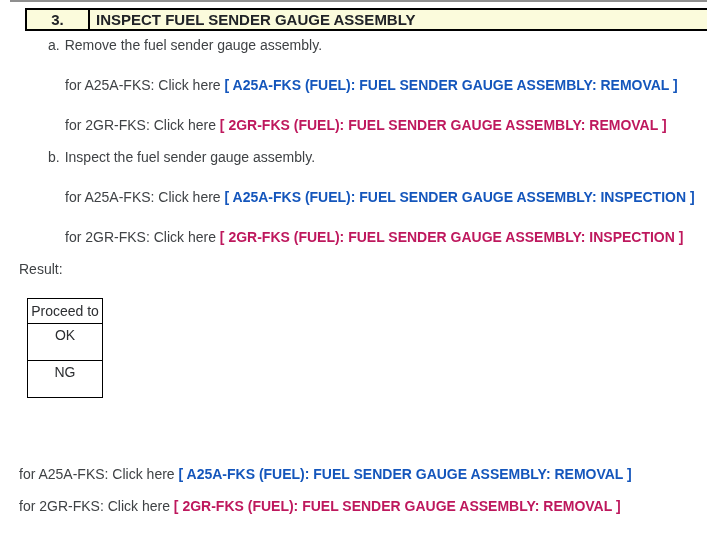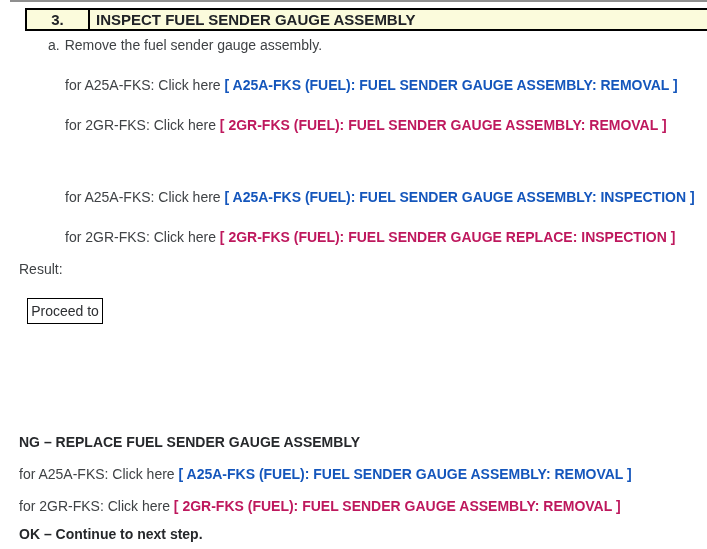--- a/index.html
+++ b/index.html
@@ -114,36 +114,41 @@
     <div class="step-number">3.</div>
     <div class="step-title">INSPECT FUEL SENDER GAUGE ASSEMBLY</div>
   </div>
 
   <div class="line l-sub" style="top:37px"><span class="marker">a.</span><span>Remove the fuel sender gauge assembly.</span></div>
 
   <div class="line l-for" style="top:77px"><span>for A25A-FKS: Click here </span><a class="link blue">[ A25A-FKS (FUEL): FUEL SENDER GAUGE ASSEMBLY: REMOVAL ]</a></div>
 
   <div class="line l-for" style="top:117px"><span>for 2GR-FKS: Click here </span><a class="link black">[ 2GR-FKS (FUEL): FUEL SENDER GAUGE ASSEMBLY: REMOVAL ]</a></div>
 
+  <div class="line l-sub" style="top:149px"><span class="marker">b.</span><span>Inspect the fuel sender gauge assembly.</span></div>
 
   <div class="line l-for" style="top:189px"><span>for A25A-FKS: Click here </span><a class="link blue">[ A25A-FKS (FUEL): FUEL SENDER GAUGE ASSEMBLY: INSPECTION ]</a></div>
 
-  <div class="line l-for" style="top:229px"><span>for 2GR-FKS: Click here </span><a class="link black">[ 2GR-FKS (FUEL): FUEL SENDER GAUGE REPLACE: INSPECTION ]</a></div>
+  <div class="line l-for" style="top:229px"><span>for 2GR-FKS: Click here </span><a class="link black">[ 2GR-FKS (FUEL): FUEL SENDER GAUGE ASSEMBLY: INSPECTION ]</a></div>
 
   <div class="line l-edge" style="top:261px">Result:</div>
 
   <table class="result-table">
     <tbody>
       <tr>
         <td class="rt-header">Proceed to</td>
       </tr>
+      <tr>
+        <td class="rt-cell">OK</td>
+      </tr>
+      <tr>
+        <td class="rt-cell">NG</td>
+      </tr>
     </tbody>
   </table>
 
-  <div class="line l-edge bold-black" style="top:434px">NG – REPLACE FUEL SENDER GAUGE ASSEMBLY</div>
 
   <div class="line l-edge" style="top:466px"><span>for A25A-FKS: Click here </span><a class="link blue">[ A25A-FKS (FUEL): FUEL SENDER GAUGE ASSEMBLY: REMOVAL ]</a></div>
 
   <div class="line l-edge" style="top:498px"><span>for 2GR-FKS: Click here </span><a class="link black">[ 2GR-FKS (FUEL): FUEL SENDER GAUGE ASSEMBLY: REMOVAL ]</a></div>
 
-  <div class="line l-edge bold-black" style="top:526px">OK – Continue to next step.</div>
 
 </div>
 
 </body></html>

